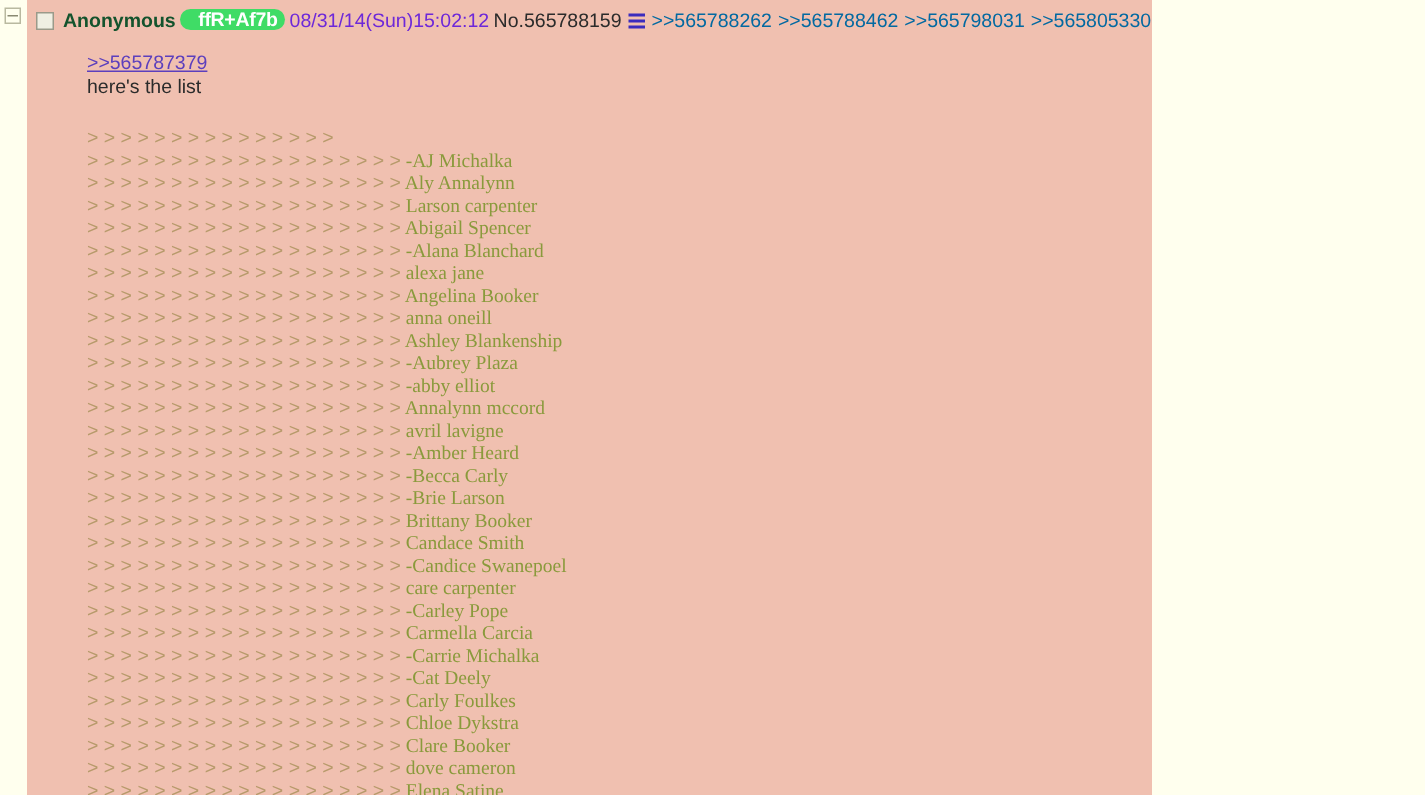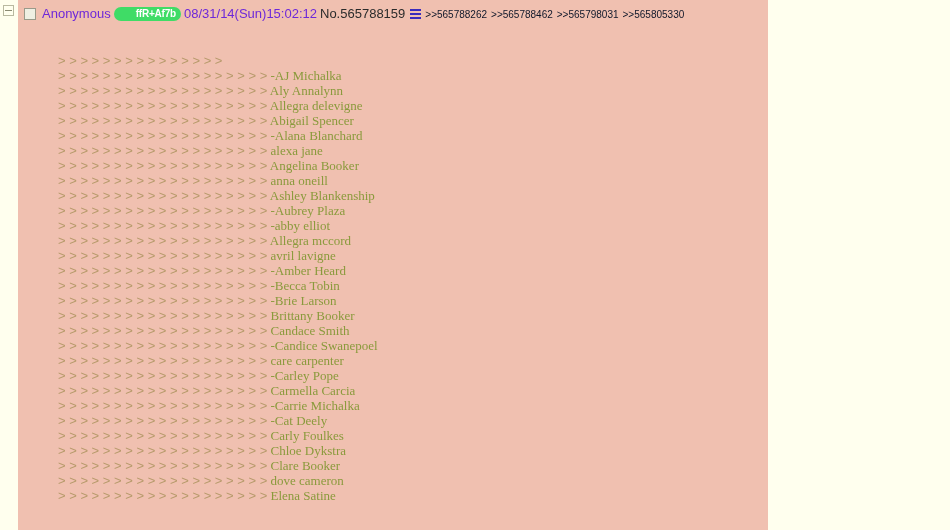--- a/index.html
+++ b/index.html
@@ -70,32 +70,32 @@
     vertical-align: -2px;
     width: 12px;
     height: 12px;
     margin: 0 6px 0 6px;
     border: 1px solid #9a9a8a;
     background: #efefe3;
     box-sizing: border-box;
   }
 
   .poster-name {
-    color: #6d28d9;
-    font-weight: normal;
+    color: #14532d;
+    font-weight: bold;
   }
 
   .tripcode-badge {
     display: inline-block;
     background: #3fdc66;
     color: #ffffff;
     font-weight: bold;
-    font-size: 10px;
+    font-size: 13px;
     line-height: 12px;
-    padding: 1px 5px 1px 22px;
+    padding: 1px 5px 1px 12px;
     border-radius: 7px;
     margin: 0 3px 0 3px;
     vertical-align: 1px;
     letter-spacing: -0.2px;
   }
 
   .post-date {
     color: #6d28d9;
   }
 
@@ -118,24 +118,24 @@
     left: 0;
     width: 11px;
     height: 2px;
     background: #3b2bbd;
   }
   .menu-icon i:nth-child(1) { top: 1px; }
   .menu-icon i:nth-child(2) { top: 5px; }
   .menu-icon i:nth-child(3) { top: 9px; }
 
   .backlink {
-    color: #0f172a;
+    color: #0369a1;
     text-decoration: none;
     margin-right: 4px;
-    font-size: 10px;
+    font-size: 13px;
   }
 
   
   .post-message {
     padding: 12px 0 0 40px;
     line-height: 15px;
     font-size: 13px;
   }
 
   .quotelink {
@@ -177,38 +177,40 @@
     <span class="bar"></span>
   </div>
 
   <div class="post">
 
     <div class="post-header">
       <span class="post-checkbox"></span><span class="poster-name">Anonymous</span><span class="tripcode-badge">ffR+Af7b</span><span class="post-date">08/31/14(Sun)15:02:12</span><span class="post-no">No.565788159</span><span class="menu-icon"><i></i><i></i><i></i></span><span><a class="backlink" href="#">&gt;&gt;565788262</a><a class="backlink" href="#">&gt;&gt;565788462</a><a class="backlink" href="#">&gt;&gt;565798031</a><a class="backlink" href="#">&gt;&gt;565805330</a></span>
     </div>
 
     <div class="post-message">
+      <a class="quotelink" href="#">&gt;&gt;565787379</a>
+      <div class="plain-line">here's the list</div>
       <div class="spacer-line"></div>
       <div class="greentext"><span class="gt-marks">&gt; &gt; &gt; &gt; &gt; &gt; &gt; &gt; &gt; &gt; &gt; &gt; &gt; &gt; &gt;</span></div>
       <div id="list-body">
           <div class="greentext"><span class="gt-marks">&gt; &gt; &gt; &gt; &gt; &gt; &gt; &gt; &gt; &gt; &gt; &gt; &gt; &gt; &gt; &gt; &gt; &gt; &gt;</span><span class="gt-name"> -AJ Michalka</span></div>
           <div class="greentext"><span class="gt-marks">&gt; &gt; &gt; &gt; &gt; &gt; &gt; &gt; &gt; &gt; &gt; &gt; &gt; &gt; &gt; &gt; &gt; &gt; &gt;</span><span class="gt-name"> Aly Annalynn</span></div>
-          <div class="greentext"><span class="gt-marks">&gt; &gt; &gt; &gt; &gt; &gt; &gt; &gt; &gt; &gt; &gt; &gt; &gt; &gt; &gt; &gt; &gt; &gt; &gt;</span><span class="gt-name"> Allegra delevigne</span></div>
+          <div class="greentext"><span class="gt-marks">&gt; &gt; &gt; &gt; &gt; &gt; &gt; &gt; &gt; &gt; &gt; &gt; &gt; &gt; &gt; &gt; &gt; &gt; &gt;</span><span class="gt-name"> Larson carpenter</span></div>
           <div class="greentext"><span class="gt-marks">&gt; &gt; &gt; &gt; &gt; &gt; &gt; &gt; &gt; &gt; &gt; &gt; &gt; &gt; &gt; &gt; &gt; &gt; &gt;</span><span class="gt-name"> Abigail Spencer</span></div>
           <div class="greentext"><span class="gt-marks">&gt; &gt; &gt; &gt; &gt; &gt; &gt; &gt; &gt; &gt; &gt; &gt; &gt; &gt; &gt; &gt; &gt; &gt; &gt;</span><span class="gt-name"> -Alana Blanchard</span></div>
           <div class="greentext"><span class="gt-marks">&gt; &gt; &gt; &gt; &gt; &gt; &gt; &gt; &gt; &gt; &gt; &gt; &gt; &gt; &gt; &gt; &gt; &gt; &gt;</span><span class="gt-name"> alexa jane</span></div>
           <div class="greentext"><span class="gt-marks">&gt; &gt; &gt; &gt; &gt; &gt; &gt; &gt; &gt; &gt; &gt; &gt; &gt; &gt; &gt; &gt; &gt; &gt; &gt;</span><span class="gt-name"> Angelina Booker</span></div>
           <div class="greentext"><span class="gt-marks">&gt; &gt; &gt; &gt; &gt; &gt; &gt; &gt; &gt; &gt; &gt; &gt; &gt; &gt; &gt; &gt; &gt; &gt; &gt;</span><span class="gt-name"> anna oneill</span></div>
           <div class="greentext"><span class="gt-marks">&gt; &gt; &gt; &gt; &gt; &gt; &gt; &gt; &gt; &gt; &gt; &gt; &gt; &gt; &gt; &gt; &gt; &gt; &gt;</span><span class="gt-name"> Ashley Blankenship</span></div>
           <div class="greentext"><span class="gt-marks">&gt; &gt; &gt; &gt; &gt; &gt; &gt; &gt; &gt; &gt; &gt; &gt; &gt; &gt; &gt; &gt; &gt; &gt; &gt;</span><span class="gt-name"> -Aubrey Plaza</span></div>
           <div class="greentext"><span class="gt-marks">&gt; &gt; &gt; &gt; &gt; &gt; &gt; &gt; &gt; &gt; &gt; &gt; &gt; &gt; &gt; &gt; &gt; &gt; &gt;</span><span class="gt-name"> -abby elliot</span></div>
-          <div class="greentext"><span class="gt-marks">&gt; &gt; &gt; &gt; &gt; &gt; &gt; &gt; &gt; &gt; &gt; &gt; &gt; &gt; &gt; &gt; &gt; &gt; &gt;</span><span class="gt-name"> Allegra mccord</span></div>
+          <div class="greentext"><span class="gt-marks">&gt; &gt; &gt; &gt; &gt; &gt; &gt; &gt; &gt; &gt; &gt; &gt; &gt; &gt; &gt; &gt; &gt; &gt; &gt;</span><span class="gt-name"> Annalynn mccord</span></div>
           <div class="greentext"><span class="gt-marks">&gt; &gt; &gt; &gt; &gt; &gt; &gt; &gt; &gt; &gt; &gt; &gt; &gt; &gt; &gt; &gt; &gt; &gt; &gt;</span><span class="gt-name"> avril lavigne</span></div>
           <div class="greentext"><span class="gt-marks">&gt; &gt; &gt; &gt; &gt; &gt; &gt; &gt; &gt; &gt; &gt; &gt; &gt; &gt; &gt; &gt; &gt; &gt; &gt;</span><span class="gt-name"> -Amber Heard</span></div>
-          <div class="greentext"><span class="gt-marks">&gt; &gt; &gt; &gt; &gt; &gt; &gt; &gt; &gt; &gt; &gt; &gt; &gt; &gt; &gt; &gt; &gt; &gt; &gt;</span><span class="gt-name"> -Becca Tobin</span></div>
+          <div class="greentext"><span class="gt-marks">&gt; &gt; &gt; &gt; &gt; &gt; &gt; &gt; &gt; &gt; &gt; &gt; &gt; &gt; &gt; &gt; &gt; &gt; &gt;</span><span class="gt-name"> -Becca Carly</span></div>
           <div class="greentext"><span class="gt-marks">&gt; &gt; &gt; &gt; &gt; &gt; &gt; &gt; &gt; &gt; &gt; &gt; &gt; &gt; &gt; &gt; &gt; &gt; &gt;</span><span class="gt-name"> -Brie Larson</span></div>
           <div class="greentext"><span class="gt-marks">&gt; &gt; &gt; &gt; &gt; &gt; &gt; &gt; &gt; &gt; &gt; &gt; &gt; &gt; &gt; &gt; &gt; &gt; &gt;</span><span class="gt-name"> Brittany Booker</span></div>
           <div class="greentext"><span class="gt-marks">&gt; &gt; &gt; &gt; &gt; &gt; &gt; &gt; &gt; &gt; &gt; &gt; &gt; &gt; &gt; &gt; &gt; &gt; &gt;</span><span class="gt-name"> Candace Smith</span></div>
           <div class="greentext"><span class="gt-marks">&gt; &gt; &gt; &gt; &gt; &gt; &gt; &gt; &gt; &gt; &gt; &gt; &gt; &gt; &gt; &gt; &gt; &gt; &gt;</span><span class="gt-name"> -Candice Swanepoel</span></div>
           <div class="greentext"><span class="gt-marks">&gt; &gt; &gt; &gt; &gt; &gt; &gt; &gt; &gt; &gt; &gt; &gt; &gt; &gt; &gt; &gt; &gt; &gt; &gt;</span><span class="gt-name"> care carpenter</span></div>
           <div class="greentext"><span class="gt-marks">&gt; &gt; &gt; &gt; &gt; &gt; &gt; &gt; &gt; &gt; &gt; &gt; &gt; &gt; &gt; &gt; &gt; &gt; &gt;</span><span class="gt-name"> -Carley Pope</span></div>
           <div class="greentext"><span class="gt-marks">&gt; &gt; &gt; &gt; &gt; &gt; &gt; &gt; &gt; &gt; &gt; &gt; &gt; &gt; &gt; &gt; &gt; &gt; &gt;</span><span class="gt-name"> Carmella Carcia</span></div>
           <div class="greentext"><span class="gt-marks">&gt; &gt; &gt; &gt; &gt; &gt; &gt; &gt; &gt; &gt; &gt; &gt; &gt; &gt; &gt; &gt; &gt; &gt; &gt;</span><span class="gt-name"> -Carrie Michalka</span></div>
           <div class="greentext"><span class="gt-marks">&gt; &gt; &gt; &gt; &gt; &gt; &gt; &gt; &gt; &gt; &gt; &gt; &gt; &gt; &gt; &gt; &gt; &gt; &gt;</span><span class="gt-name"> -Cat Deely</span></div>
           <div class="greentext"><span class="gt-marks">&gt; &gt; &gt; &gt; &gt; &gt; &gt; &gt; &gt; &gt; &gt; &gt; &gt; &gt; &gt; &gt; &gt; &gt; &gt;</span><span class="gt-name"> Carly Foulkes</span></div>

